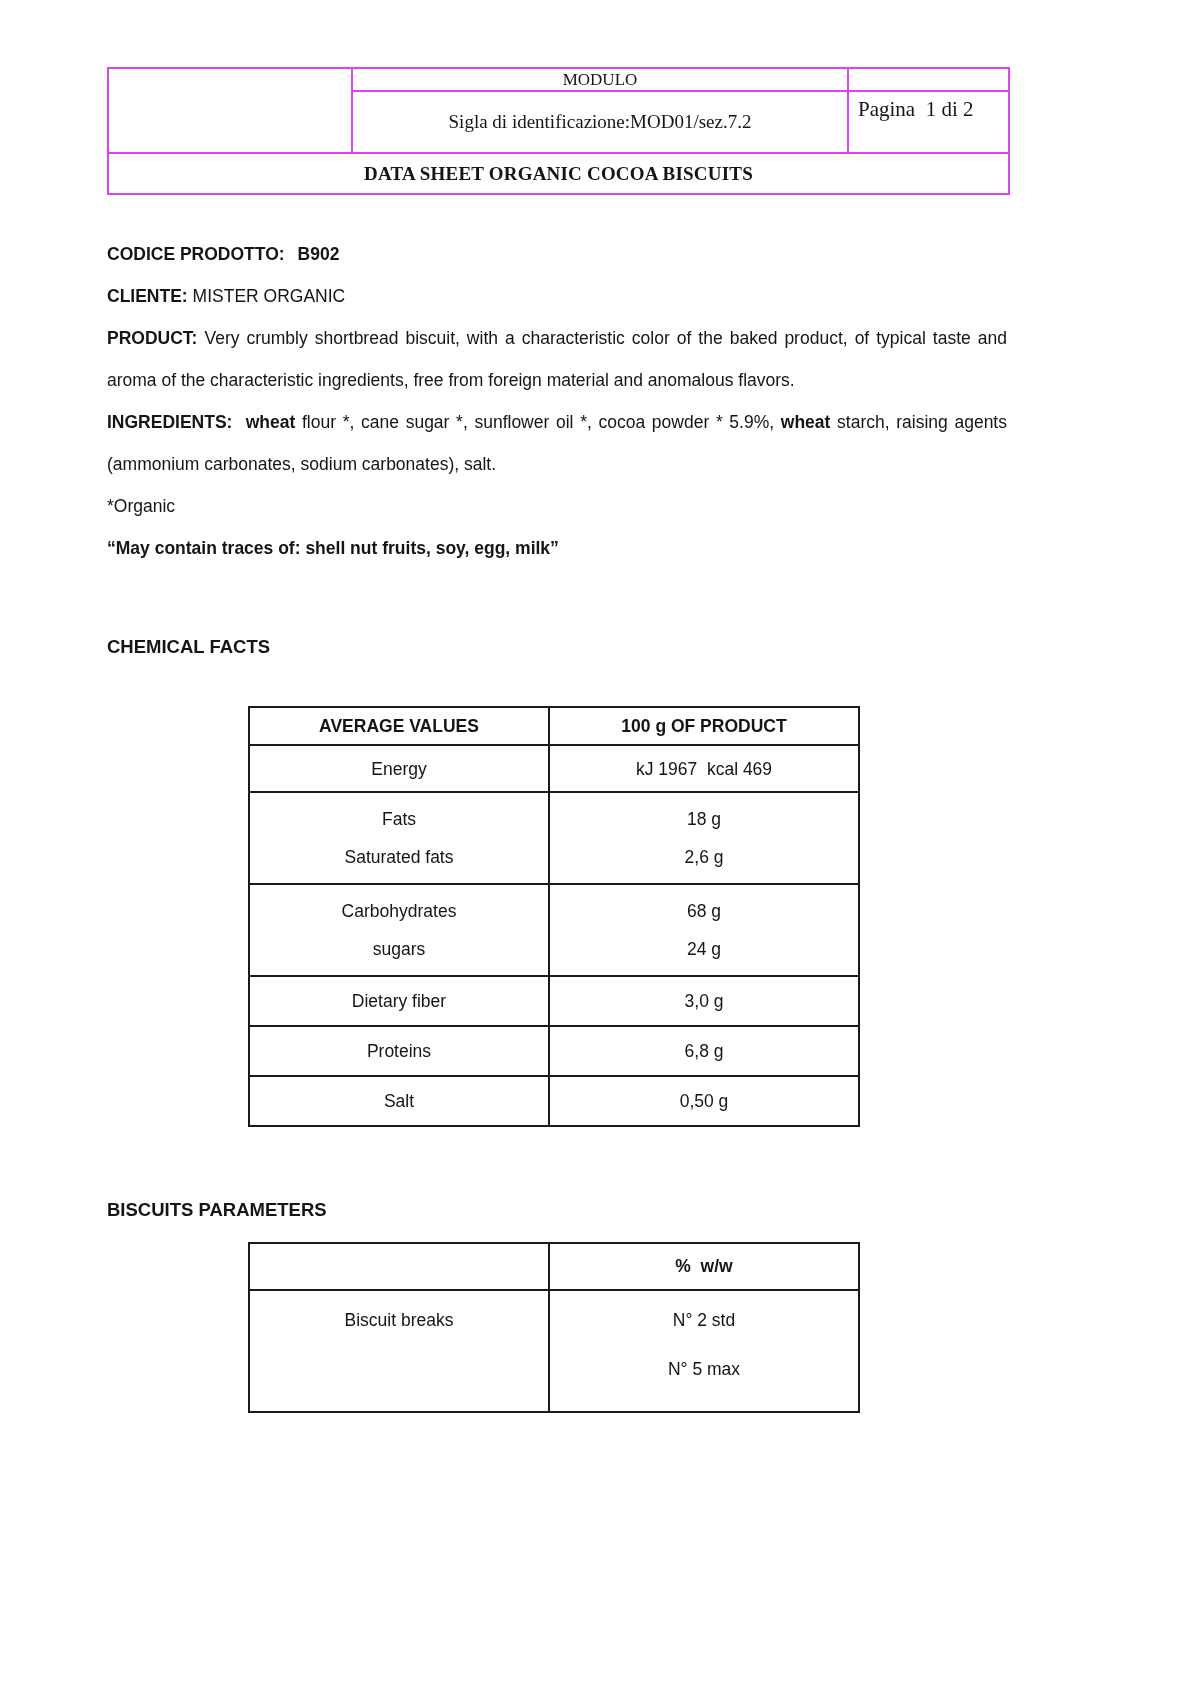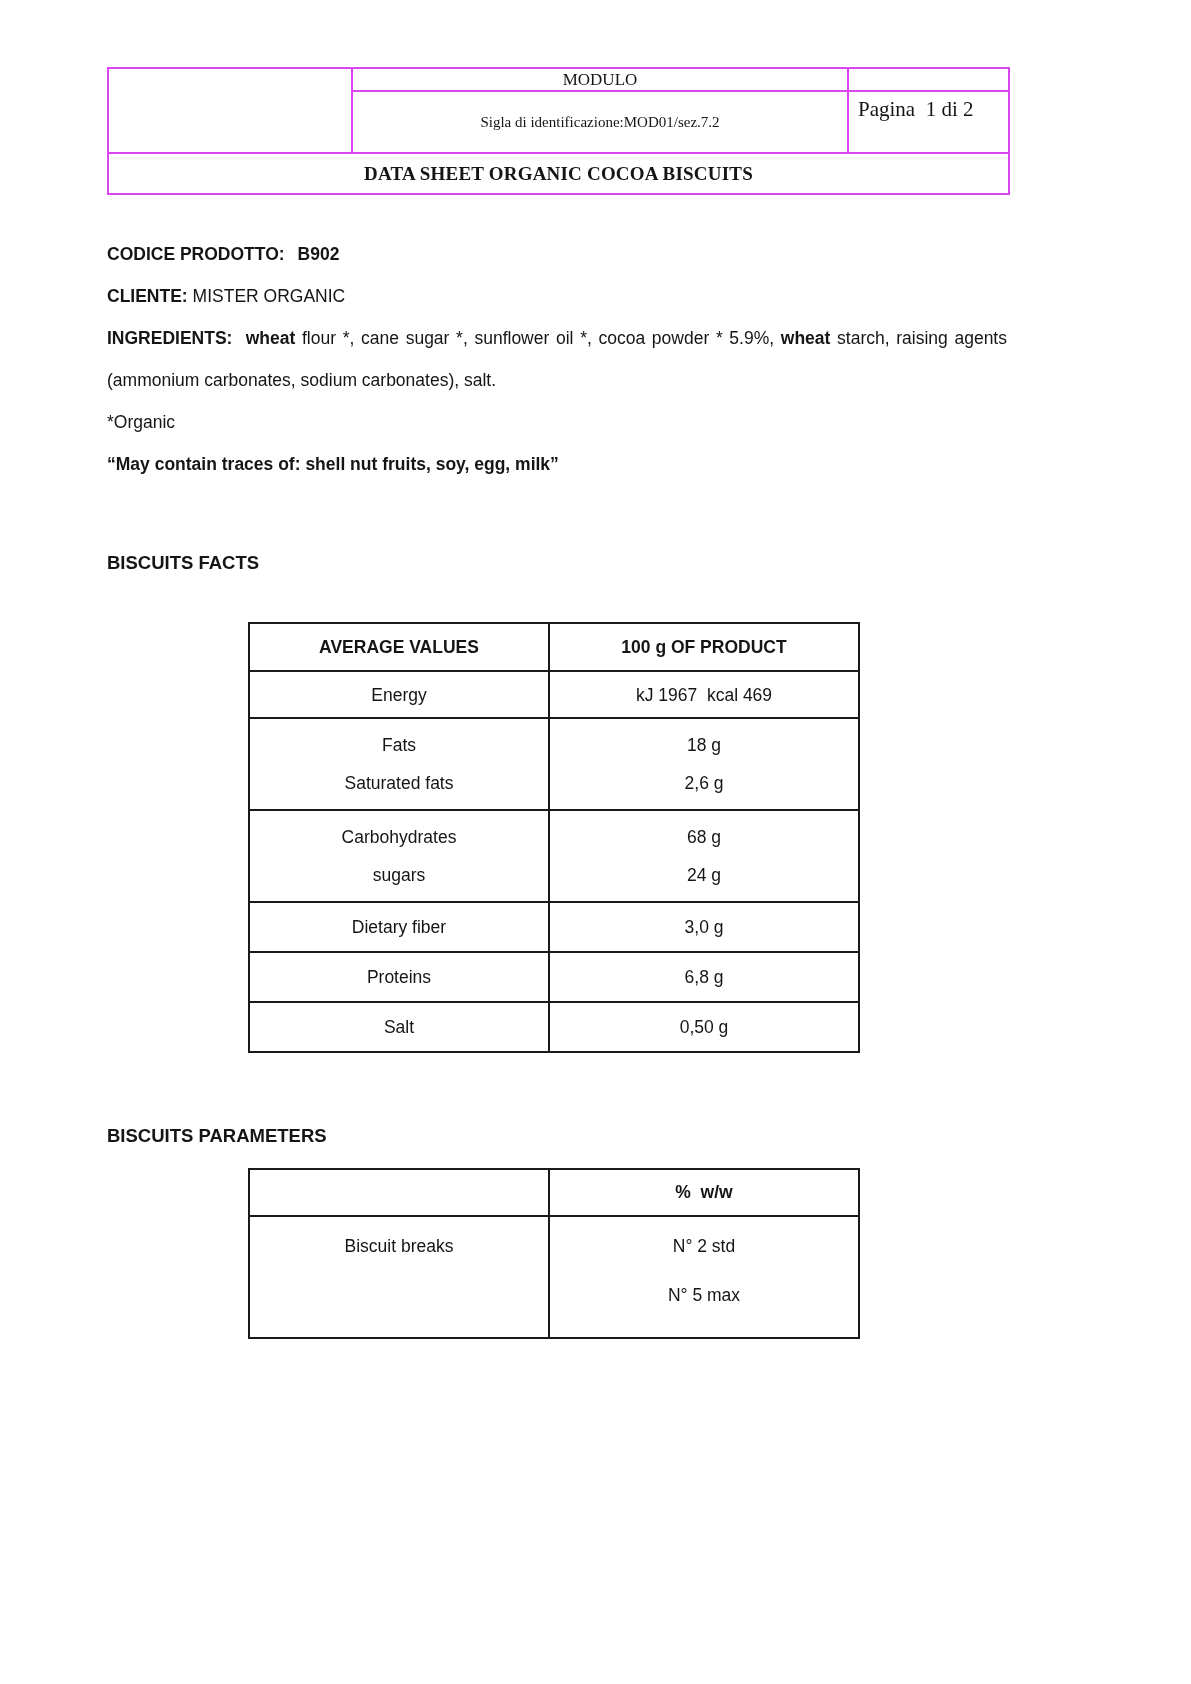--- a/index.html
+++ b/index.html
@@ -18,40 +18,40 @@
   table{border-collapse:collapse;}
   .hdr{width:901px;table-layout:fixed;font-family:"Liberation Serif","DejaVu Serif",serif;}
   .hdr td{border:2px solid #d946ef;padding:0;vertical-align:middle;}
   .hdr .c-logo{width:244px;}
   .hdr .c-mid{width:496px;}
   .hdr .c-right{width:161px;}
   .hdr .r-modulo{height:23px;}
   .hdr .r-sigla{height:62px;}
   .hdr .r-title{height:41px;}
   .hdr .modulo{text-align:center;font-size:17px;}
-  .hdr .sigla{text-align:center;font-size:15px;}
+  .hdr .sigla{text-align:center;font-size:19px;}
   .hdr .pagina{vertical-align:top;text-align:left;font-size:21px;padding:5px 4px 0 9px;white-space:pre-wrap;}
   .hdr .doc-title{text-align:center;font-weight:bold;font-size:19px;letter-spacing:.2px;}
   
   .fields{margin-top:38px;font-size:17.5px;line-height:42px;width:900px;}
   .fields p{margin:0;}
   .just{text-align:justify;}
   b.lbl{font-weight:bold;}
   .gap{margin-right:13px;}
   .ps{white-space:pre-wrap;}
   .h-section{font-weight:bold;font-size:18.5px;line-height:42px;margin:0;}
   .h-nutrition{margin-top:57px;}
   .h-chemical{margin-top:62px;}
   
   .dt{margin-left:141px;table-layout:fixed;font-size:17.5px;}
   .dt td{border:2px solid #1a1a1a;padding:0;text-align:center;vertical-align:middle;}
   .dt .c1{width:300px;}
   .dt .c2{width:310px;}
   .nut{margin-top:38px;}
-  .nut .rh{height:48px;font-weight:bold;}
+  .nut .rh{height:38px;font-weight:bold;}
   .nut .r1{height:47px;}
   .nut .r2{height:92px;}
   .nut .rs{height:50px;}
   .dt .line{line-height:38px;}
   .chem{margin-top:11px;}
   .chem .rh{height:47px;font-weight:bold;}
   .chem .rm{height:48px;}
   .chem .rb{height:122px;padding-left:29px;}
   .chem .top{vertical-align:top;padding-top:8px;}
   .chem .line2{line-height:42px;}
@@ -80,26 +80,27 @@
     </tr>
     <tr class="r-title">
       <td colspan="3" class="doc-title">DATA SHEET ORGANIC COCOA BISCUITS</td>
     </tr>
   </tbody>
     </table>
 
   <div class="fields">
     <p><b class="lbl gap">CODICE PRODOTTO:</b><b class="lbl">B902</b></p>
     <p><b class="lbl">CLIENTE:</b> <span>MISTER ORGANIC</span></p>
+    <p class="just"><b class="lbl">PRODUCT:</b> <span>Very crumbly shortbread biscuit, with a characteristic color of the baked product, of typical taste and aroma of the characteristic ingredients, free from foreign material and anomalous flavors.</span></p>
     <p class="just"><b class="lbl ps">INGREDIENTS:  wheat</b><span> flour *, cane sugar *, sunflower oil *, cocoa powder * 5.9%, </span><b class="lbl">wheat</b><span> starch, raising agents (ammonium carbonates, sodium carbonates), salt.</span></p>
     <p>*Organic</p>
     <p><b class="lbl">“May contain traces of: shell nut fruits, soy, egg, milk”</b></p>
   </div>
 
-  <p class="h-section h-nutrition">BISCUITS FACTS</p>
+  <p class="h-section h-nutrition">CHEMICAL FACTS</p>
 
   <table class="dt nut">
     <colgroup>
         <col class="c1">
         <col class="c2">
       </colgroup>
     <tbody>
         <tr class="rh">
       <td>AVERAGE VALUES</td>
       <td>100 g OF PRODUCT</td>

